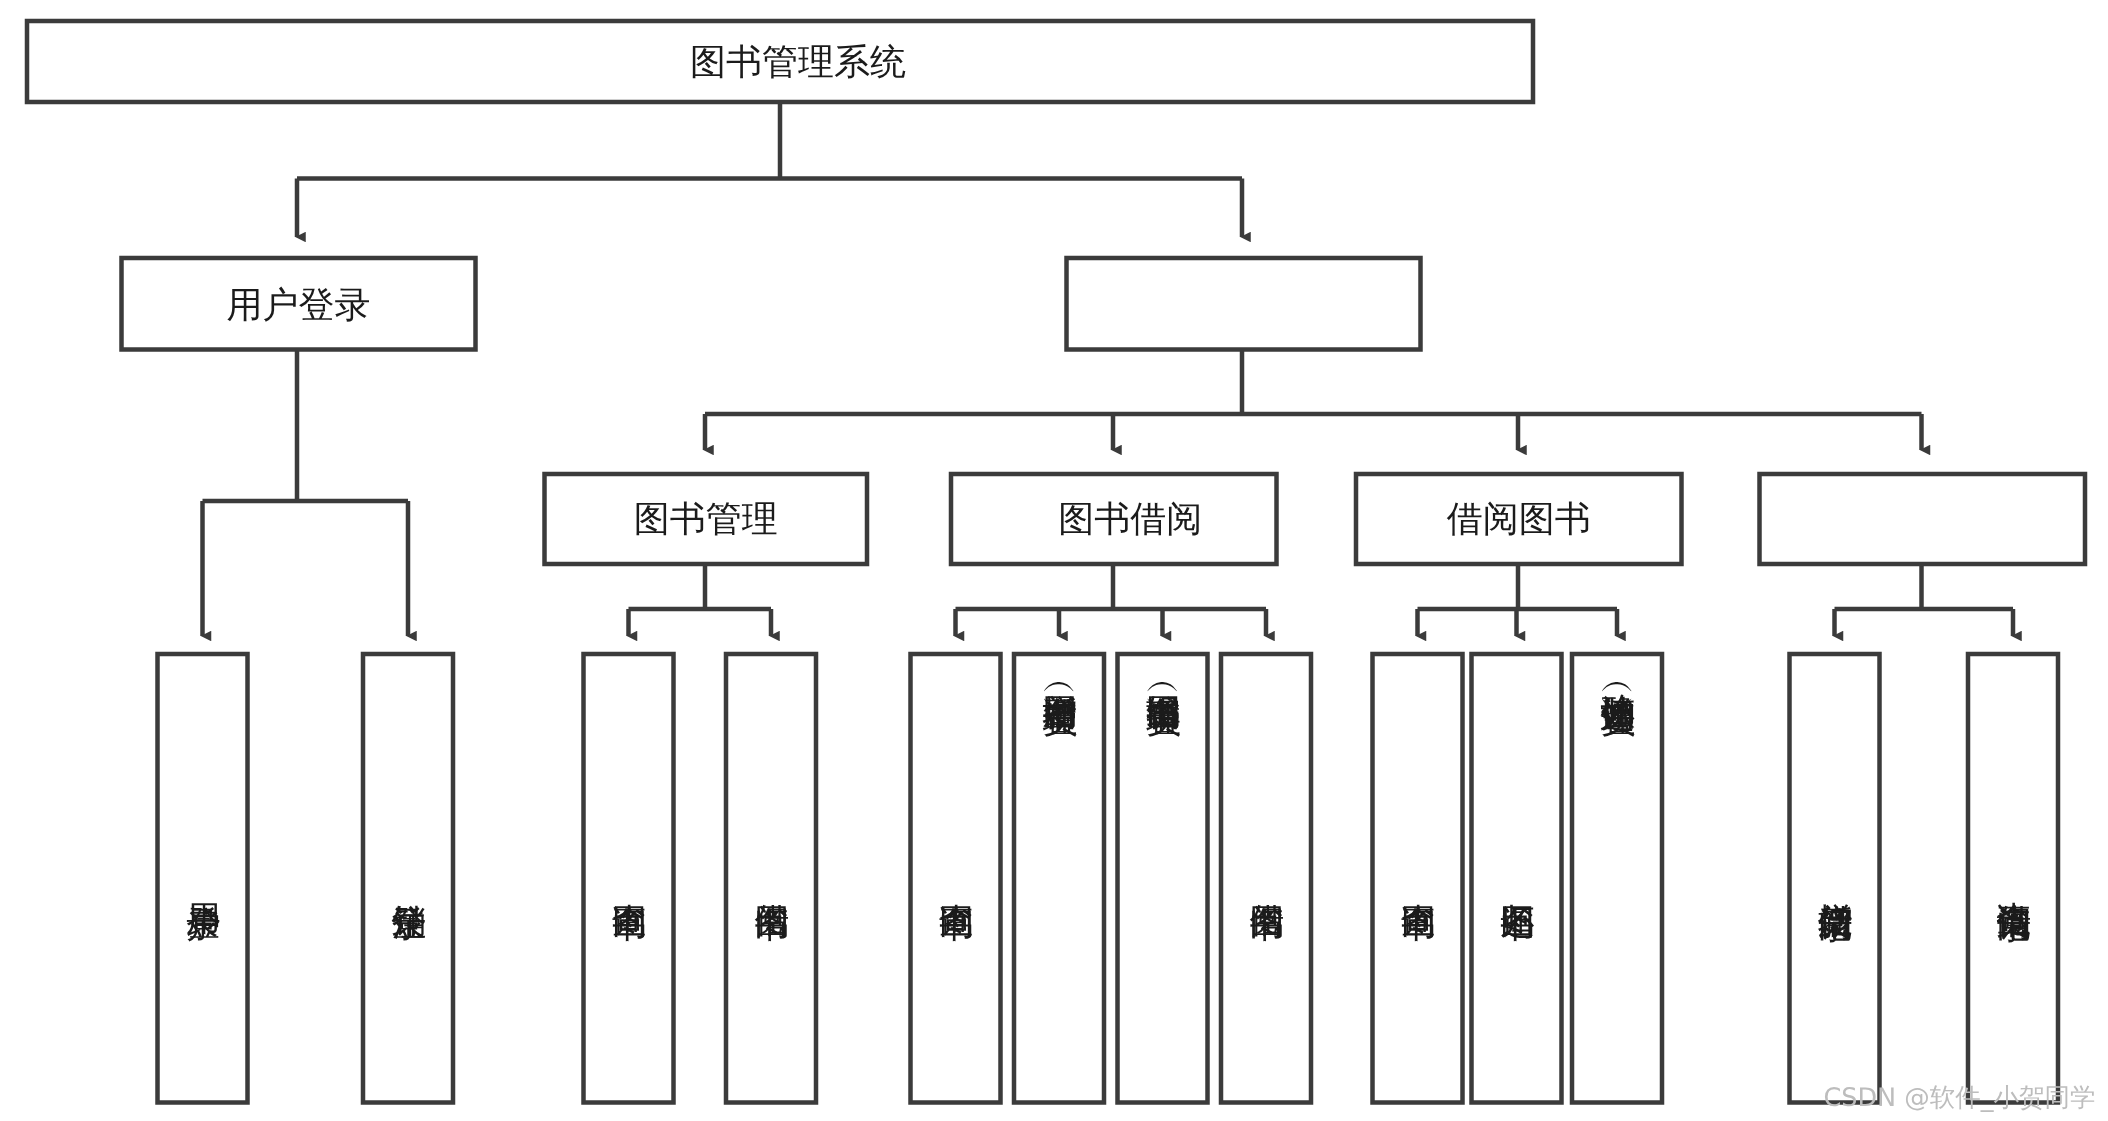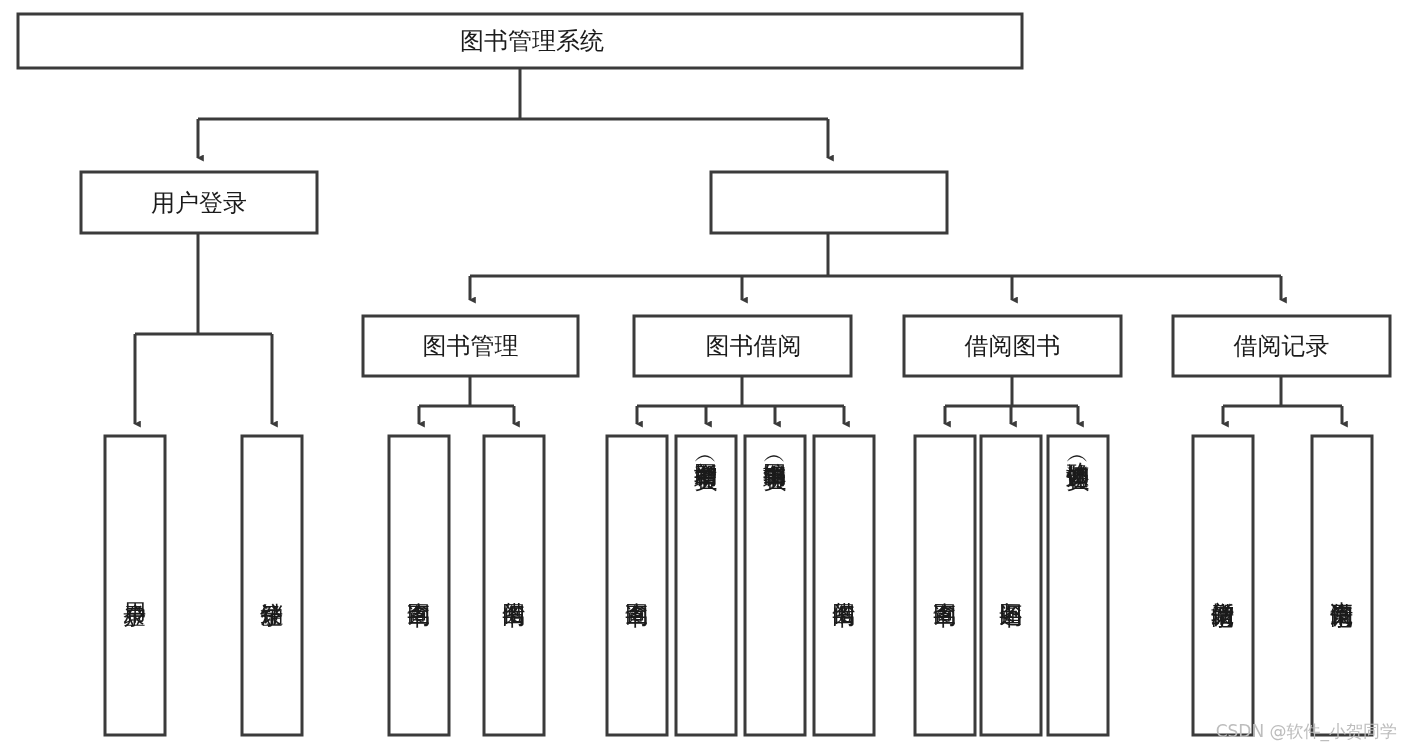--- a/index.html
+++ b/index.html
@@ -115,21 +115,20 @@
     <rect class="node-box" x="1312" y="436" width="60" height="299"></rect>
   </svg>
 
   <div class="hlabel" style="left:18px;top:14px;width:1004px;height:54px;padding-left:12px;">图书管理系统</div>
 
   <div class="hlabel" style="left:81px;top:172px;width:236px;height:61px;">用户登录</div>
 
   <div class="hlabel" style="left:363px;top:316px;width:215px;height:60px;">图书管理</div>
   <div class="hlabel" style="left:634px;top:316px;width:239px;height:60px;border-radius:23px;">图书借阅</div>
   <div class="hlabel" style="left:904px;top:316px;width:217px;height:60px;">借阅图书</div>
-  <div class="hlabel" style="left:1173px;top:316px;width:217px;height:60px;">借阅记录</div>
 
   <div class="vlabel" style="left:105px;top:436px;width:60px;height:299px;">用户登录</div>
   <div class="vlabel" style="left:242px;top:436px;width:60px;height:299px;">注销登录</div>
 
   <div class="vlabel" style="left:389px;top:436px;width:60px;height:299px;">查询图书</div>
   <div class="vlabel" style="left:484px;top:436px;width:60px;height:299px;">借阅图书</div>
 
   <div class="vlabel" style="left:607px;top:436px;width:60px;height:299px;">查询图书</div>
   <div class="vlabel" style="left:676px;top:436px;width:60px;height:299px;justify-content:flex-start;padding-top:8px;box-sizing:border-box;">新增图书（管理员）</div>
   <div class="vlabel" style="left:745px;top:436px;width:60px;height:299px;justify-content:flex-start;padding-top:8px;box-sizing:border-box;">编辑图书（管理员）</div>

